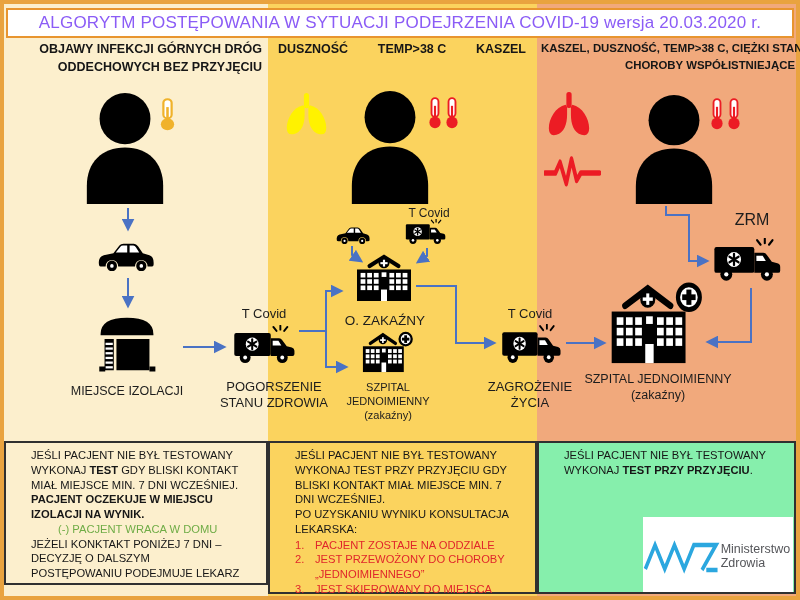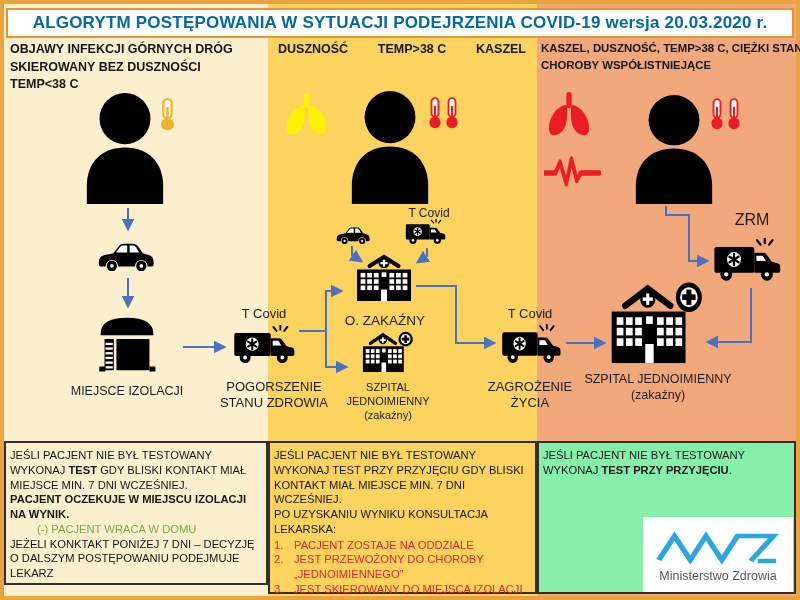--- a/index.html
+++ b/index.html
@@ -5,43 +5,43 @@
   html,body{margin:0;padding:0;background:#888;}
   .stage{position:relative;width:800px;height:600px;margin:0 auto;
     font-family:"Liberation Sans",sans-serif;background:#E9A33F;overflow:hidden;
     -webkit-font-smoothing:antialiased;}
   .col{position:absolute;top:4px;height:592px;}
   .col-left{left:4px;width:264px;background:#FCEFCD;}
   .col-mid{left:268px;width:269px;background:#FBD35E;}
   .col-right{left:537px;width:259px;background:#F1A97C;}
   .title-bar{position:absolute;left:6px;top:8px;width:784px;height:26px;
     background:#FFFFFF;border:2px solid #E8952F;display:flex;align-items:center;justify-content:center;
-    font-size:17px;font-weight:700;color:#0369a1;letter-spacing:.2px;z-index:4;}
+    font-size:17px;font-weight:400;color:#8b5cf6;letter-spacing:.2px;z-index:4;}
   .hdr{position:absolute;font-weight:bold;color:#161616;z-index:3;}
   .hdr-left{left:10px;top:41px;width:252px;font-size:12.5px;line-height:1.4;}
   .hdr-mid{left:278px;top:42px;width:248px;display:flex;justify-content:space-between;font-size:12.5px;}
   .hdr-right{left:541px;top:40px;width:254px;font-size:11.4px;line-height:1.45;}
-  .hdr .ln{display:block;white-space:nowrap;}
+  .hdr .ln{display:block;white-space:nowrap;text-align:right;}
   .lbl{position:absolute;color:#1d1d1d;text-align:center;z-index:3;line-height:1.25;}
   .ic{position:absolute;z-index:3;}
   .flow{position:absolute;left:0;top:0;width:800px;height:600px;z-index:2;}
   .note{position:absolute;border:2px solid #303030;box-sizing:border-box;
-    font-size:11.2px;line-height:1.32;color:#161616;padding:5px 4px;z-index:4;}
+    font-size:11.2px;line-height:1.32;color:#161616;padding:5px 25px;z-index:4;}
   .note-left{left:4px;top:441px;width:264px;height:144px;background:#FCEFCD;}
   .note-mid{left:268px;top:441px;width:269px;height:153px;background:#FBD35E;}
   .note-right{left:537px;top:441px;width:259px;height:153px;background:#86efac;}
   .green{color:#6FAC46;margin-left:27px;}
   .red{color:#E0262B;}
   .b{font-weight:bold;}
   .olist{margin-top:1px;}
   .olist .row{display:flex;color:#E0262B;}
   .olist .num{width:20px;flex:0 0 20px;}
   .olist .itm{flex:1;}
   .logo-box{position:absolute;left:643px;top:517px;width:150px;height:75px;background:#fff;z-index:5;
-    display:flex;flex-direction:column;align-items:center;justify-content:center;}
+    display:flex;flex-direction:row;align-items:center;justify-content:center;}
   .logo-cap{font-size:12.5px;color:#55565A;margin-top:3px;}
   .tpair{display:flex;gap:1px;}
 </style>
 </head>
 <body>
 
 <svg width="0" height="0" style="position:absolute" aria-hidden="true">
   <defs>
     <symbol id="sym-person" viewBox="0 0 100 105" preserveAspectRatio="none">
       <circle cx="50" cy="25" r="24" fill="#000"></circle>
@@ -202,22 +202,21 @@
       <path d="M326,331 L326,367 L346,367" marker-end="url(#arr)"></path>
       <path d="M416,286 L456,286 L456,343 L494,343" marker-end="url(#arr)"></path>
       <path d="M566,343 L604,343" marker-end="url(#arr)"></path>
       <path d="M666,206 L666,215 L689,215 L689,261 L707,261" marker-end="url(#arr)"></path>
       <path d="M751,288 L751,342 L708,342" marker-end="url(#arr)"></path>
     </g>
   </svg>
 
   <div class="hdr hdr-left">
     <span class="ln">OBJAWY INFEKCJI GÓRNYCH DRÓG</span>
-    <span class="ln">SKIEROWANY BEZ DUSZNOŚCI</span>
-    <span class="ln">TEMP&lt;38 C</span>
+    <span class="ln">ODDECHOWYCH BEZ PRZYJĘCIU</span>
   </div>
   <svg class="ic" style="left:72px;top:92px;width:106px;height:112px">
       <use href="#sym-person"></use>
     </svg>
   <svg class="ic" style="left:158px;top:98px;width:19px;height:33px;color:#F0B22A">
       <use href="#sym-thermo"></use>
     </svg>
   <svg class="ic" style="left:96px;top:238px;width:60px;height:33px">
       <use href="#sym-car"></use>
     </svg>

